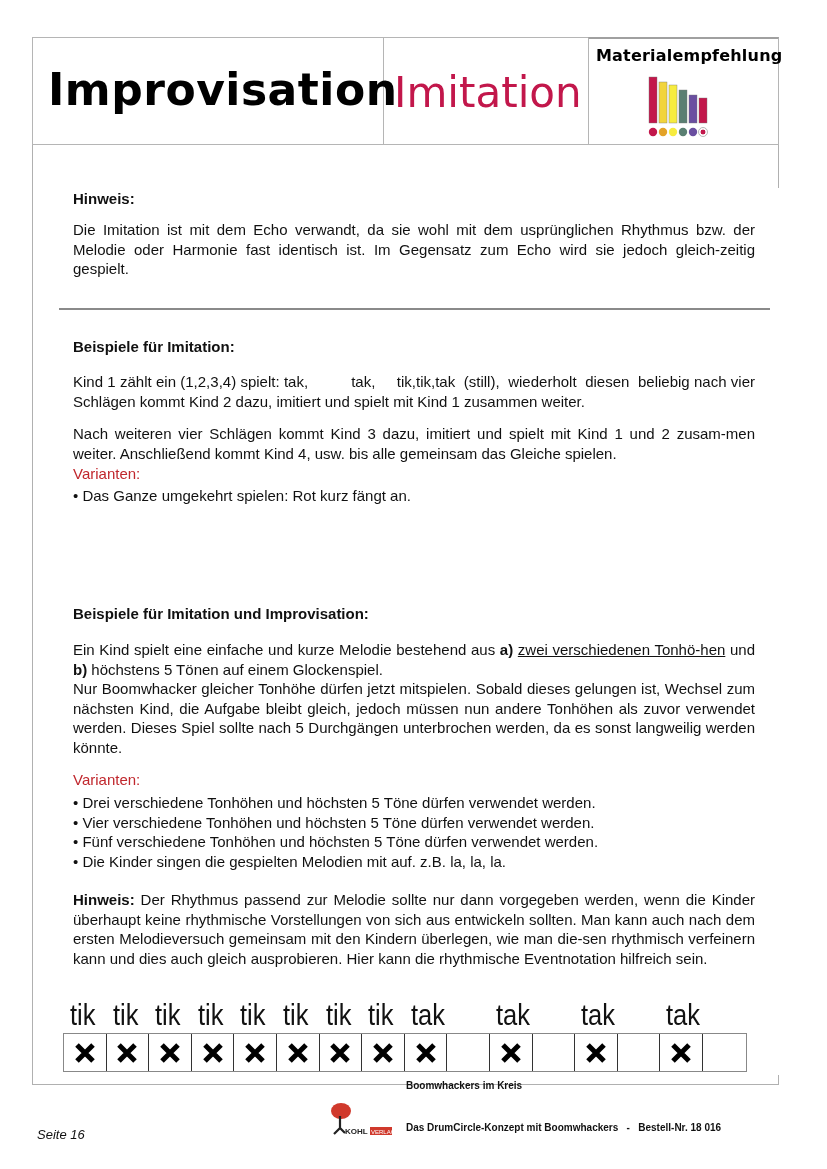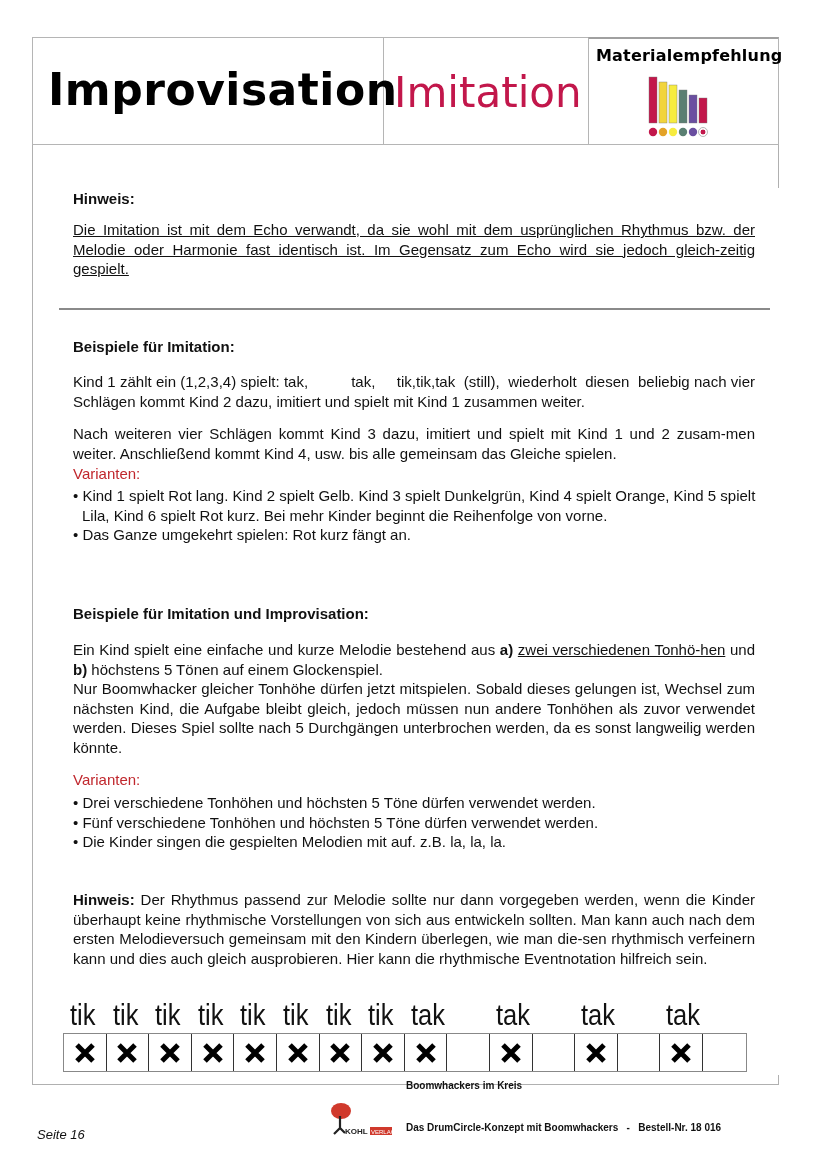--- a/index.html
+++ b/index.html
@@ -81,39 +81,39 @@
       <circle cx="58" cy="57" r="4.5" fill="none" stroke="#888" stroke-width="0.6"></circle>
     </g>
 </svg>
 
 <div class="line" id="box-left"></div>
 <div class="line" id="box-right-top"></div>
 <div class="line" id="box-right-bot"></div>
 <div class="line" id="box-bottom"></div>
 
 <div class="txt heading" style="top:189px;">Hinweis:</div>
-<div class="txt" style="top:220px;text-decoration:underline;">Die Imitation ist mit dem Echo verwandt, da sie wohl mit dem usprünglichen Rhythmus bzw. der Melodie oder Harmonie fast identisch ist. Im Gegensatz zum Echo wird sie jedoch gleich-zeitig gespielt.</div>
+<div class="txt" style="top:220px;">Die Imitation ist mit dem Echo verwandt, da sie wohl mit dem usprünglichen Rhythmus bzw. der Melodie oder Harmonie fast identisch ist. Im Gegensatz zum Echo wird sie jedoch gleich-zeitig gespielt.</div>
 
 <div class="line" id="sep"></div>
 
 <div class="txt heading" style="top:337px;">Beispiele für Imitation:</div>
 <div class="txt" style="top:372px; white-space: pre-wrap;">Kind 1 zählt ein (1,2,3,4) spielt: tak,          tak,     tik,tik,tak  (still),  wiederholt  diesen  beliebig nach vier Schlägen kommt Kind 2 dazu, imitiert und spielt mit Kind 1 zusammen weiter.</div>
 <div class="txt" style="top:424px;">Nach weiteren vier Schlägen kommt Kind 3 dazu, imitiert und spielt mit Kind 1 und 2 zusam-men weiter. Anschließend kommt Kind 4, usw. bis alle gemeinsam das Gleiche spielen.</div>
 <div class="txt red" style="top:464px;">Varianten:</div>
 <div class="bul" style="top:486px;">
-  <div class="item">Kind 1 spielt Rot lang. Kind 2 spielt Gelb. Kind 3 spielt Dunkelgrün, Kind 4 spielt Orange, Kind 5 spielt Lila, Kind 6 spielt Rot kurz. Bei mehr Kinder beginnt die Reihenfolge von vorne.</div>
   <div class="item">Das Ganze umgekehrt spielen: Rot kurz fängt an.</div>
 </div>
 
 <div class="txt heading" style="top:604px;">Beispiele für Imitation und Improvisation:</div>
 <div class="txt" style="top:640px;"><span>Ein Kind spielt eine einfache und kurze Melodie bestehend aus </span><b>a)</b> <u>zwei verschiedenen Tonhö-hen</u><span> und </span><b>b)</b><span> höchstens 5 Tönen auf einem Glockenspiel.</span></div>
 <div class="txt" style="top:679px;">Nur Boomwhacker gleicher Tonhöhe dürfen jetzt mitspielen. Sobald dieses gelungen ist, Wechsel zum nächsten Kind, die Aufgabe bleibt gleich, jedoch müssen nun andere Tonhöhen als zuvor verwendet werden. Dieses Spiel sollte nach 5 Durchgängen unterbrochen werden, da es sonst langweilig werden könnte.</div>
 <div class="txt red" style="top:770px;">Varianten:</div>
 <div class="bul" style="top:793px;">
   <div class="item">Drei verschiedene Tonhöhen und höchsten 5 Töne dürfen verwendet werden.</div>
+  <div class="item">Vier verschiedene Tonhöhen und höchsten 5 Töne dürfen verwendet werden.</div>
   <div class="item">Fünf verschiedene Tonhöhen und höchsten 5 Töne dürfen verwendet werden.</div>
   <div class="item">Die Kinder singen die gespielten Melodien mit auf. z.B. la, la, la.</div>
 </div>
 
 <div class="txt" style="top:890px;"><b>Hinweis:</b><span> Der Rhythmus passend zur Melodie sollte nur dann vorgegeben werden, wenn die Kinder überhaupt keine rhythmische Vorstellungen von sich aus entwickeln sollten. Man kann auch nach dem ersten Melodieversuch gemeinsam mit den Kindern überlegen, wie man die-sen rhythmisch verfeinern kann und dies auch gleich ausprobieren. Hier kann die rhythmische Eventnotation hilfreich sein.</span></div>
 
 <div id="rhythm-labels">
     <span class="rlabel" style="left: 7px;">tik</span>
     <span class="rlabel" style="left: 49.6px;">tik</span>
     <span class="rlabel" style="left: 92.2px;">tik</span>

